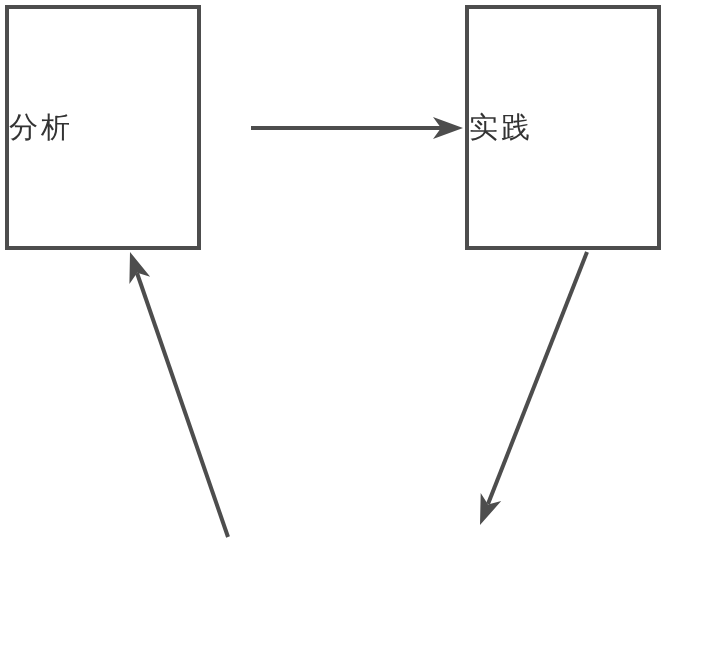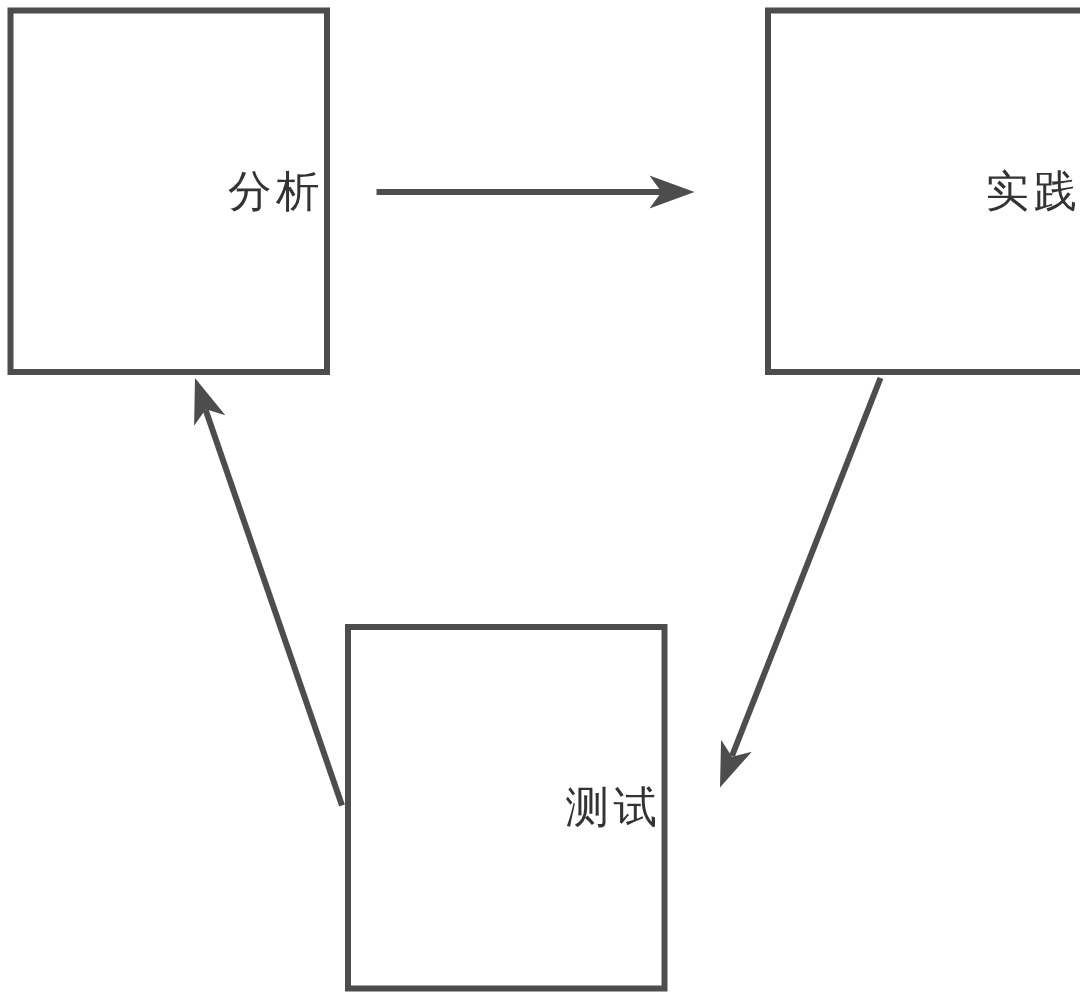--- a/index.html
+++ b/index.html
@@ -29,36 +29,36 @@
     stroke-width: 4;
     fill: none;
   }
   .edge-head {
     fill: var(--stroke, #4d4d4d);
     stroke: none;
   }
   .node {
     position: absolute;
     box-sizing: border-box;
-    width: 215px;
+    width: 196px;
     height: 245px;
     border: 4px solid var(--stroke, #4d4d4d);
     background: var(--node_fill, #ffffff);
     display: flex;
     align-items: center;
-    justify-content: flex-end;
+    justify-content: flex-start;
   }
   .node-label {
     font-size: 29px;
     letter-spacing: 3px;
     color: var(--text, #333333);
     white-space: nowrap;
   }
   .node-analysis { left: 5px; top: 5px; }
-  .node-practice { left: 465px; top: 5px; margin-left: 45px; }
+  .node-practice { left: 465px; top: 5px; }
   .node-test     { left: 230px; top: 416px; }
   .watermark {
     position: absolute;
     right: 5px;
     bottom: 10px;
     text-align: right;
     line-height: 27px;
     font-size: 21px;
     color: var(--watermark, #fdfdfd);
     text-shadow: 2px 2px 2px var(--watermark_shadow, #c8c8c8);
@@ -89,20 +89,17 @@
   </svg>
 
   <div class="node node-analysis">
     <span class="node-label">分析</span>
   </div>
 
   <div class="node node-practice">
     <span class="node-label">实践</span>
   </div>
 
-  <div class="node node-test">
-    <span class="node-label">测试</span>
-  </div>
 
   <div class="watermark">
   </div>
 
 </div>
 
 </body></html>

